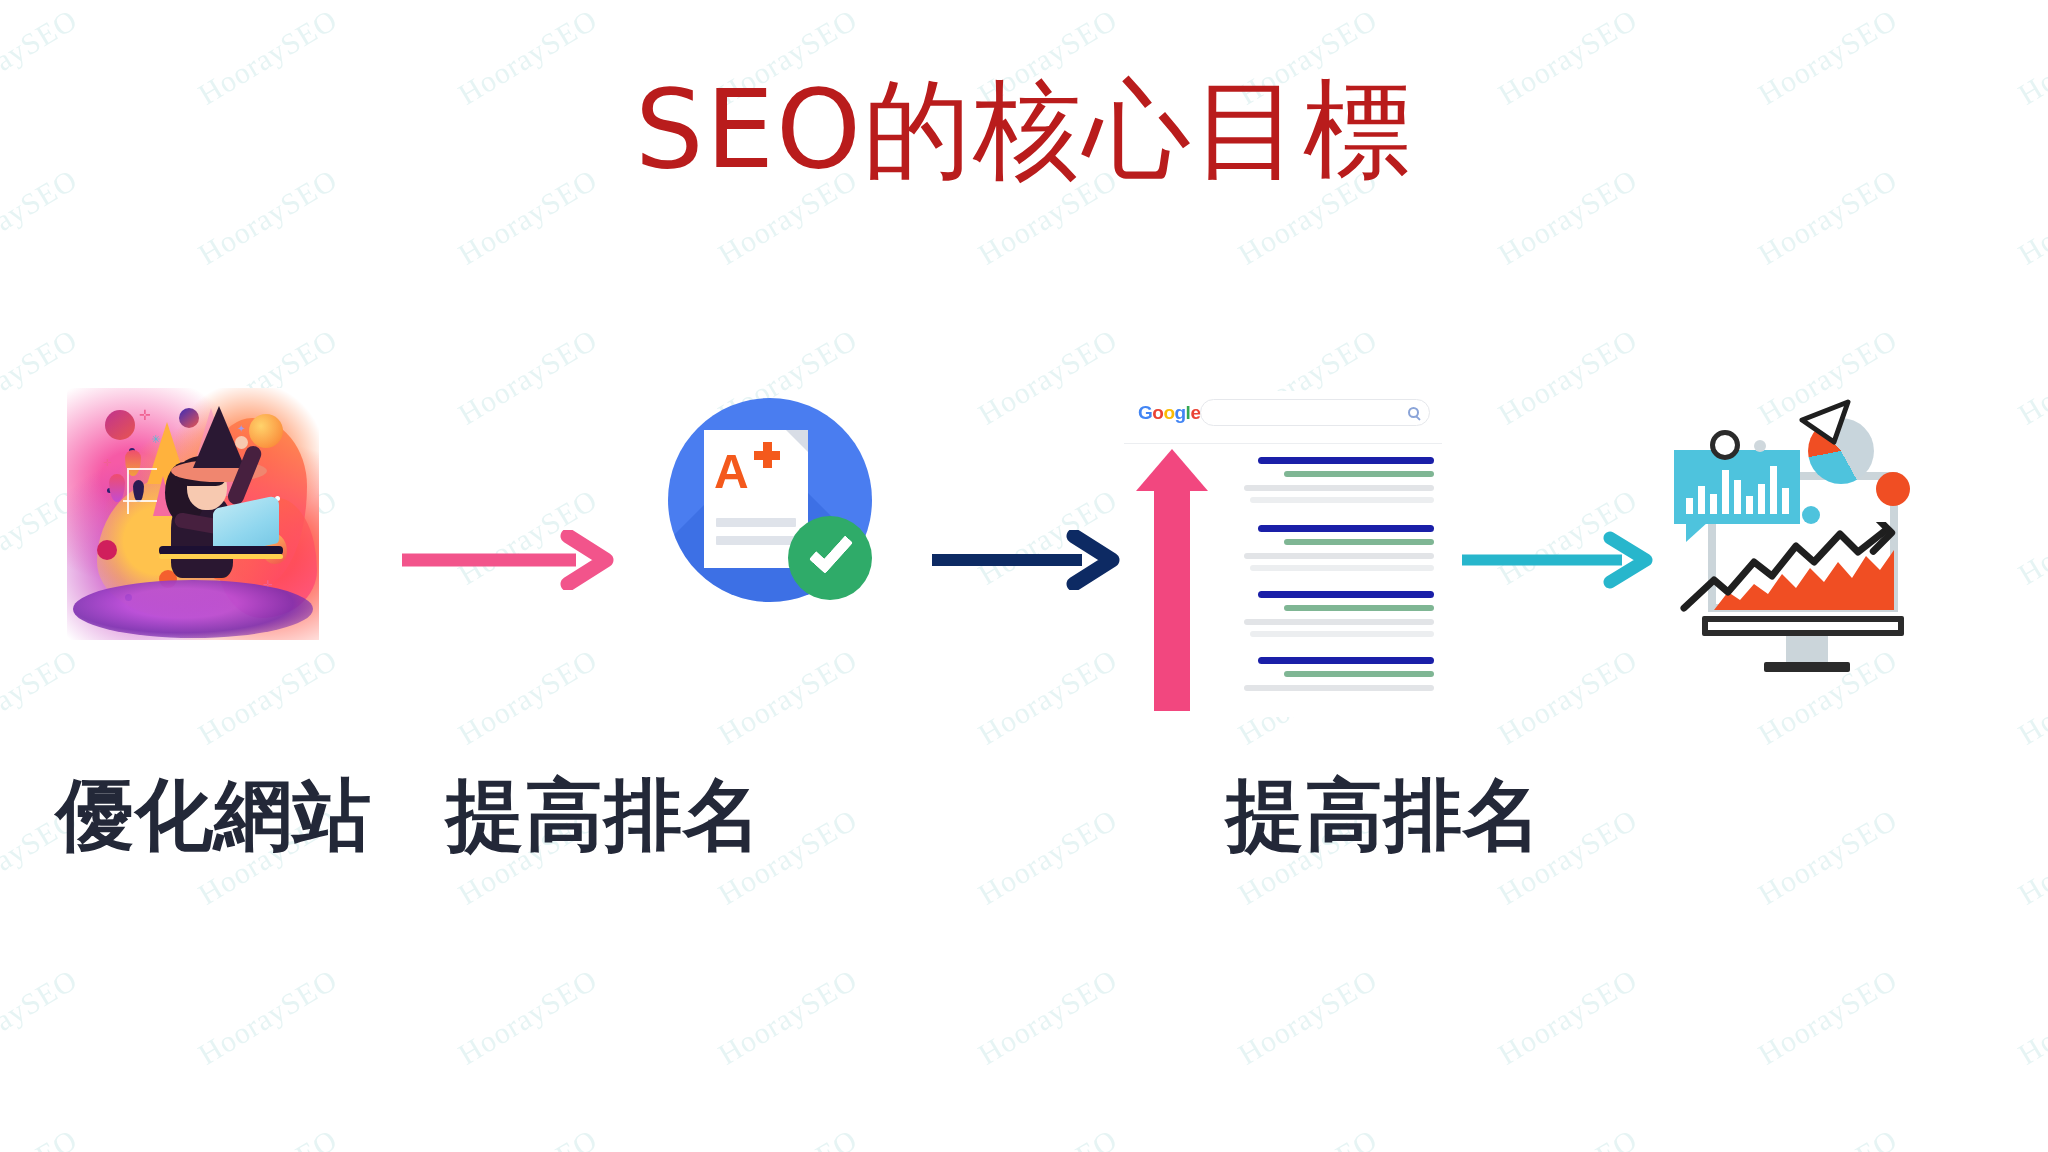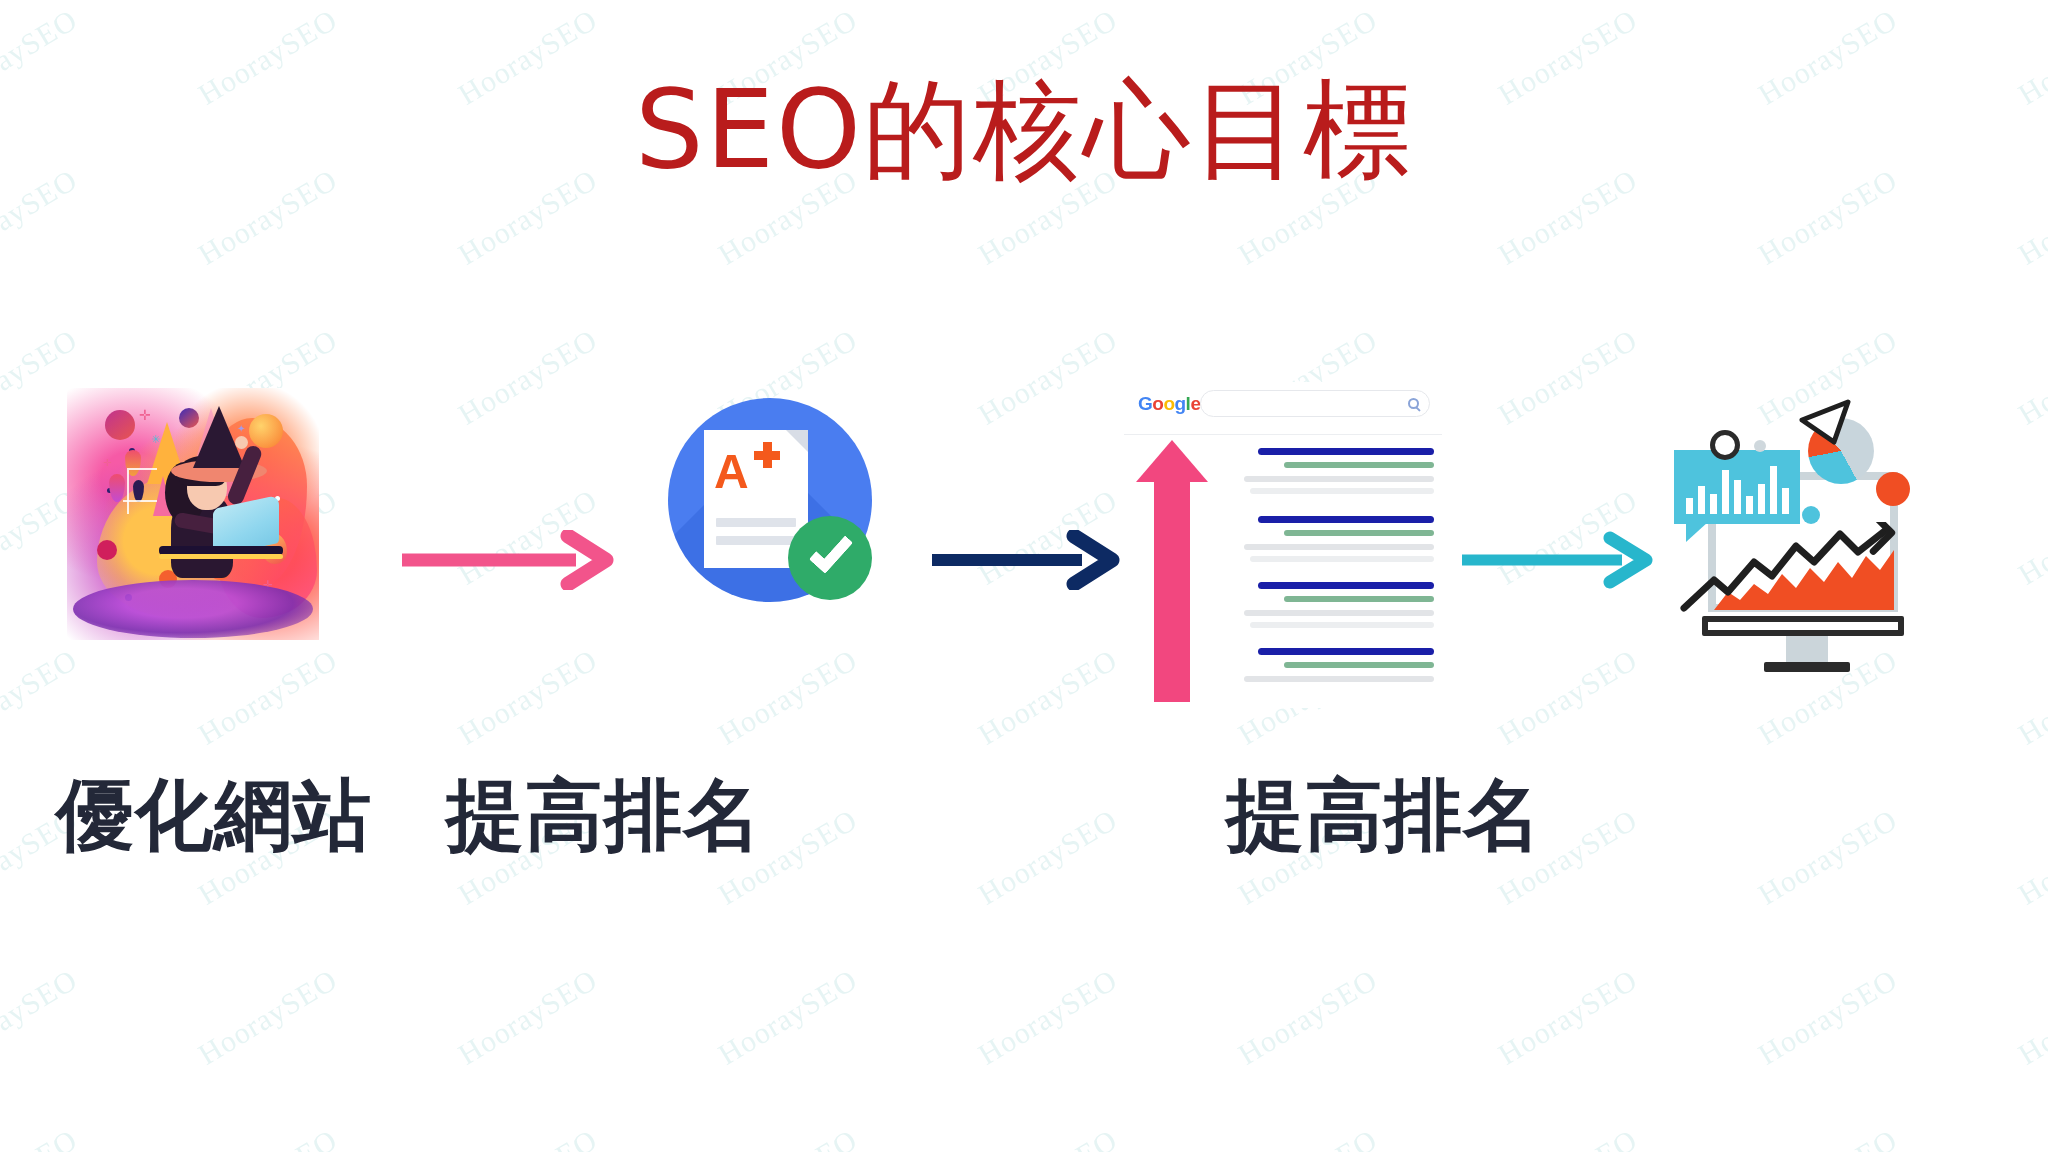--- a/index.html
+++ b/index.html
@@ -260,21 +260,21 @@
     width: 42px; height: 22px;
     border-left: 11px solid #fff;
     border-bottom: 11px solid #fff;
     border-radius: 3px;
     transform: rotate(-48deg);
   }
 
   
   .serp {
     position: absolute;
-    left: 4px; top: 2px;
+    left: 4px; top: 11px;
     width: 318px; height: 326px;
     background: #ffffff;
     text-align: center;
   }
   .serp-head {
     position: absolute;
     left: 0; top: 0;
     width: 318px; height: 44px;
   }
   .g-logo {

